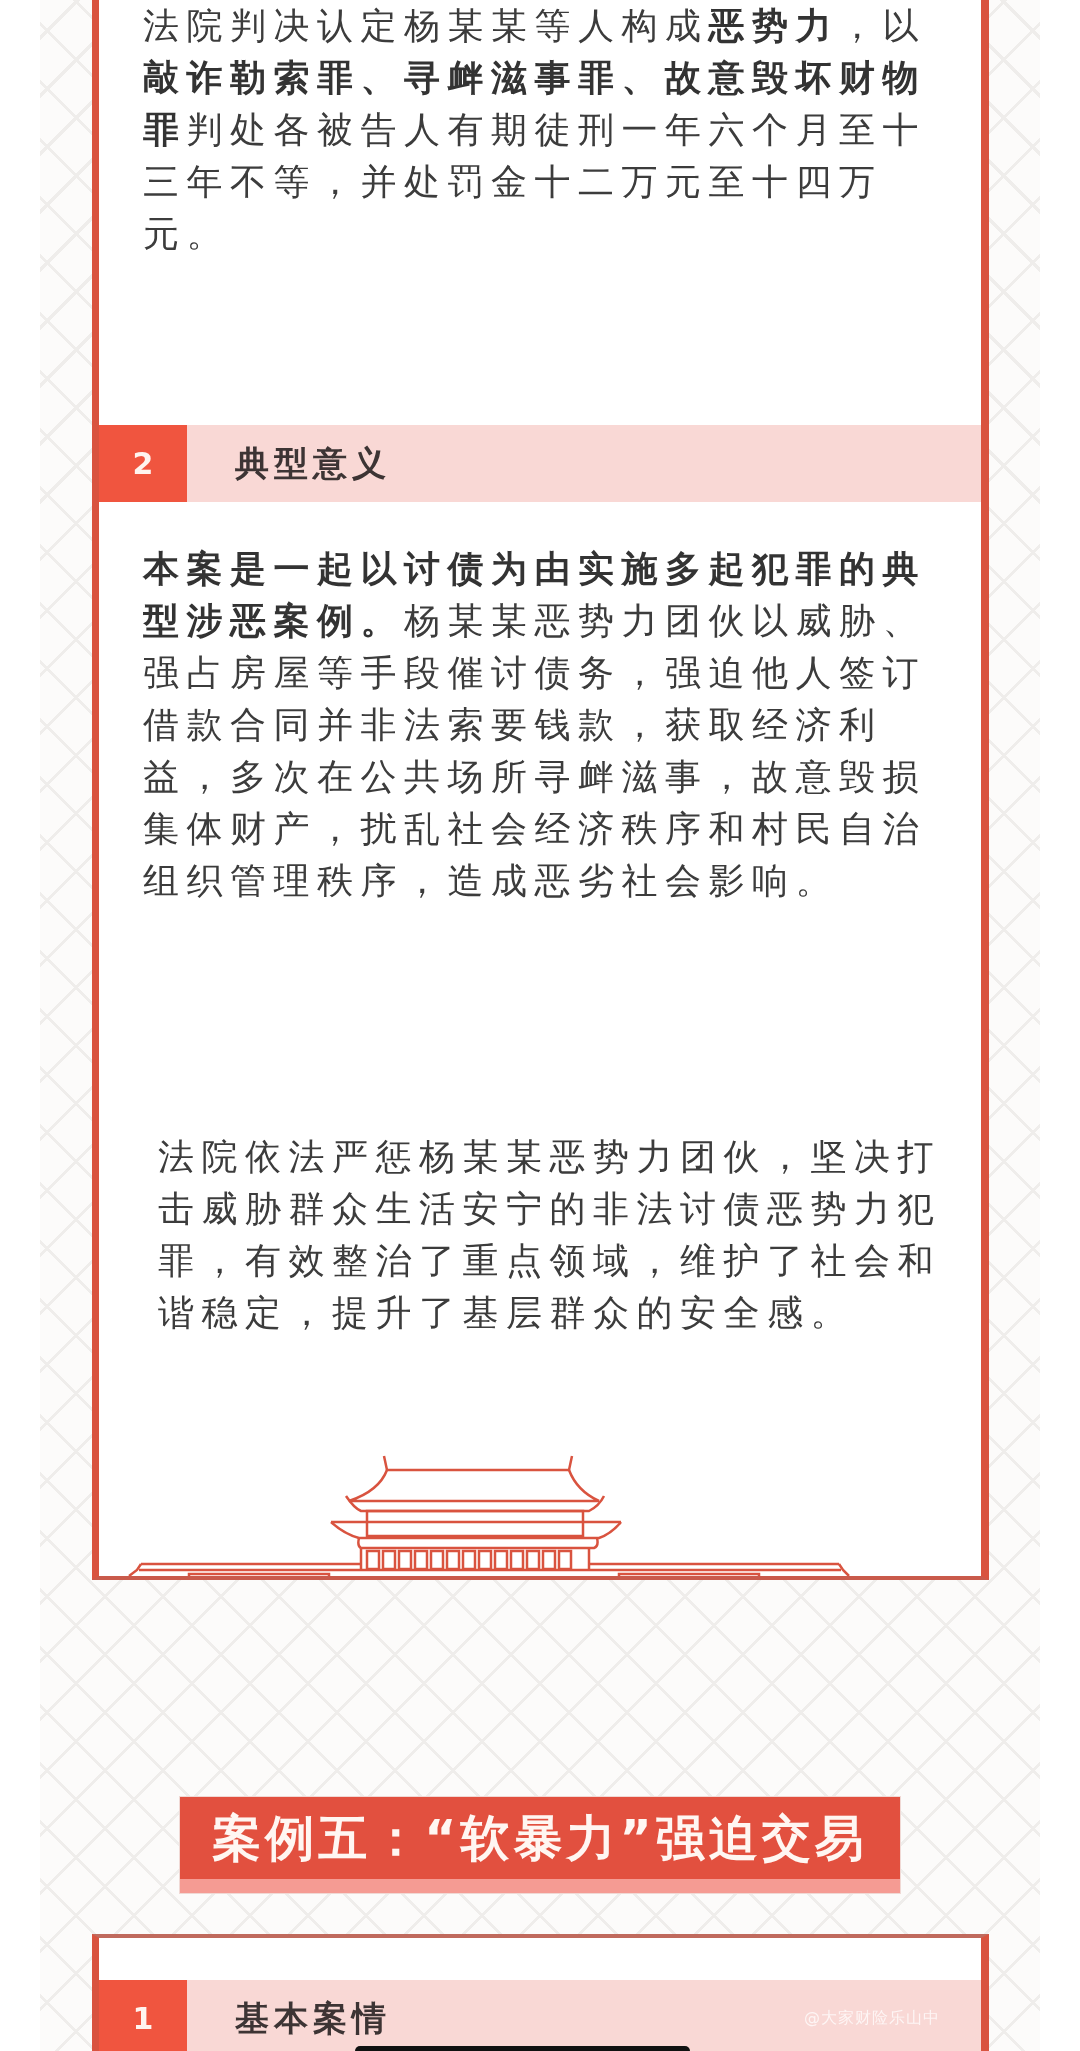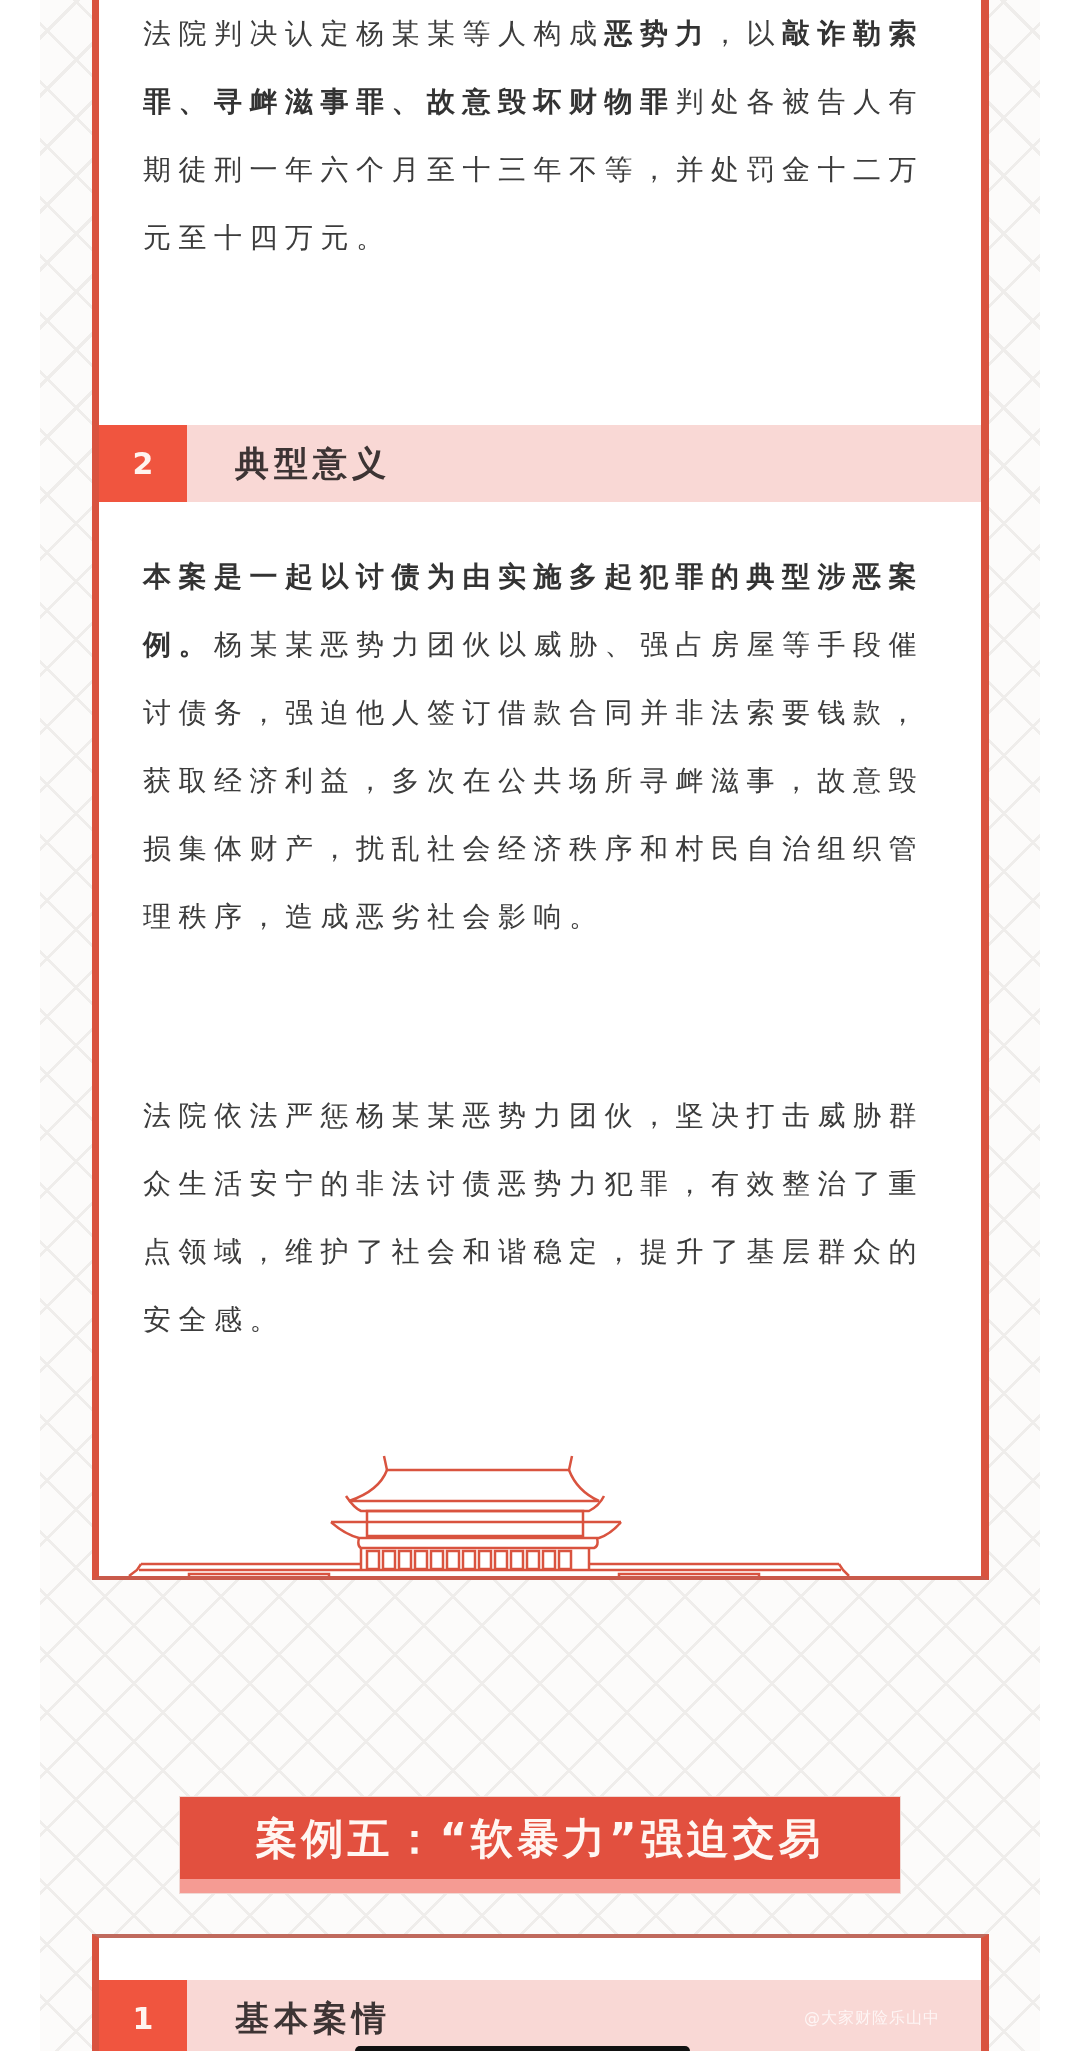--- a/index.html
+++ b/index.html
@@ -17,21 +17,21 @@
   }
   .card {
     position: absolute; left: 92px; width: 897px; background: #ffffff;
     box-sizing: border-box;
     border-left: 7px solid #d9533f; border-right: 8px solid #d9533f;
   }
   .card-1 { top: 0; height: 1580px; border-bottom: 4px solid #c95a4b; }
   .card-2 { top: 1934px; height: 140px; border-top: 4px solid #c06a5d; }
   .para {
     position: absolute; left: 44px; width: 800px; margin: 0;
-    font-size: 28px; line-height: 68px; letter-spacing: 7.5px; color: #3c3c3c;
+    font-size: 36px; line-height: 52px; letter-spacing: 7.5px; color: #3c3c3c;
   }
   .para b { font-weight: bold; color: #333333; }
   .sec-head {
     position: absolute; left: 0; right: 0; height: 77px; background: #f9d8d5;
   }
   .sec-num {
     position: absolute; left: 0; top: 0; width: 88px; height: 77px;
     background: #f0553f; color: #fff4ef; font-size: 30px; font-weight: bold;
     display: flex; align-items: center; justify-content: center;
   }
@@ -44,21 +44,21 @@
     position: absolute; left: 180px; top: 1797px; width: 720px; height: 96px;
     background: #e2503f;
     box-shadow: 0 0 0 1px #f0d9d5;
   }
   .banner::after {
     content: ""; position: absolute; left: 0; right: 0; bottom: 0; height: 14px;
     background: #f59b93;
   }
   .banner-text {
     position: absolute; left: 0; right: 0; top: 0; height: 84px; line-height: 84px;
-    text-align: center; color: #fff6f2; font-size: 42px; font-weight: bold; letter-spacing: 4px;
+    text-align: center; color: #fff6f2; font-size: 49px; font-weight: bold; letter-spacing: 4px;
   }
   .watermark {
     position: absolute; left: 804px; top: 2008px; font-size: 16px;
     color: rgba(255,255,255,0.75); letter-spacing: 1px; white-space: nowrap;
   }
   .home-indicator {
     position: absolute; left: 355px; top: 2046px; width: 335px; height: 10px;
     border-radius: 5px; background: #111111;
   }
 </style>
@@ -70,21 +70,21 @@
 <div class="card card-1">
   <p class="para" style="top:0px;"><span>法院判决认定杨某某等人构成</span><b>恶势力</b><span>，以</span><b>敲诈勒索罪、寻衅滋事罪、故意毁坏财物罪</b><span>判处各被告人有期徒刑一年六个月至十三年不等，并处罚金十二万元至十四万元。</span></p>
 
   <div class="sec-head" style="top:425px;">
     <div class="sec-num">2</div>
     <div class="sec-title">典型意义</div>
   </div>
 
   <p class="para" style="top:543px;"><b>本案是一起以讨债为由实施多起犯罪的典型涉恶案例。</b><span>杨某某恶势力团伙以威胁、强占房屋等手段催讨债务，强迫他人签订借款合同并非法索要钱款，获取经济利益，多次在公共场所寻衅滋事，故意毁损集体财产，扰乱社会经济秩序和村民自治组织管理秩序，造成恶劣社会影响。</span></p>
 
-  <p class="para" style="top:1082px;">法院依法严惩杨某某恶势力团伙，坚决打击威胁群众生活安宁的非法讨债恶势力犯罪，有效整治了重点领域，维护了社会和谐稳定，提升了基层群众的安全感。</p>
+  <p class="para" style="top:1131px;margin-left:15px;">法院依法严惩杨某某恶势力团伙，坚决打击威胁群众生活安宁的非法讨债恶势力犯罪，有效整治了重点领域，维护了社会和谐稳定，提升了基层群众的安全感。</p>
 
   <svg class="building" viewBox="0 0 882 140" fill="none" stroke="#d9533f" stroke-width="2.5">
 
     <path d="M285 20 L288 34 L470 34 L473 20"></path>
     <path d="M288 34 Q280 55 250 65 L500 65 Q478 55 470 34"></path>
     <path d="M247 60 Q255 72 262 75 L490 75 Q500 70 505 60"></path>
     <rect x="268" y="75" width="216" height="25"></rect>
 
     <path d="M232 86 Q245 98 260 102 L500 102 Q512 98 522 86"></path>
     <path d="M232 86 L522 86"></path>

